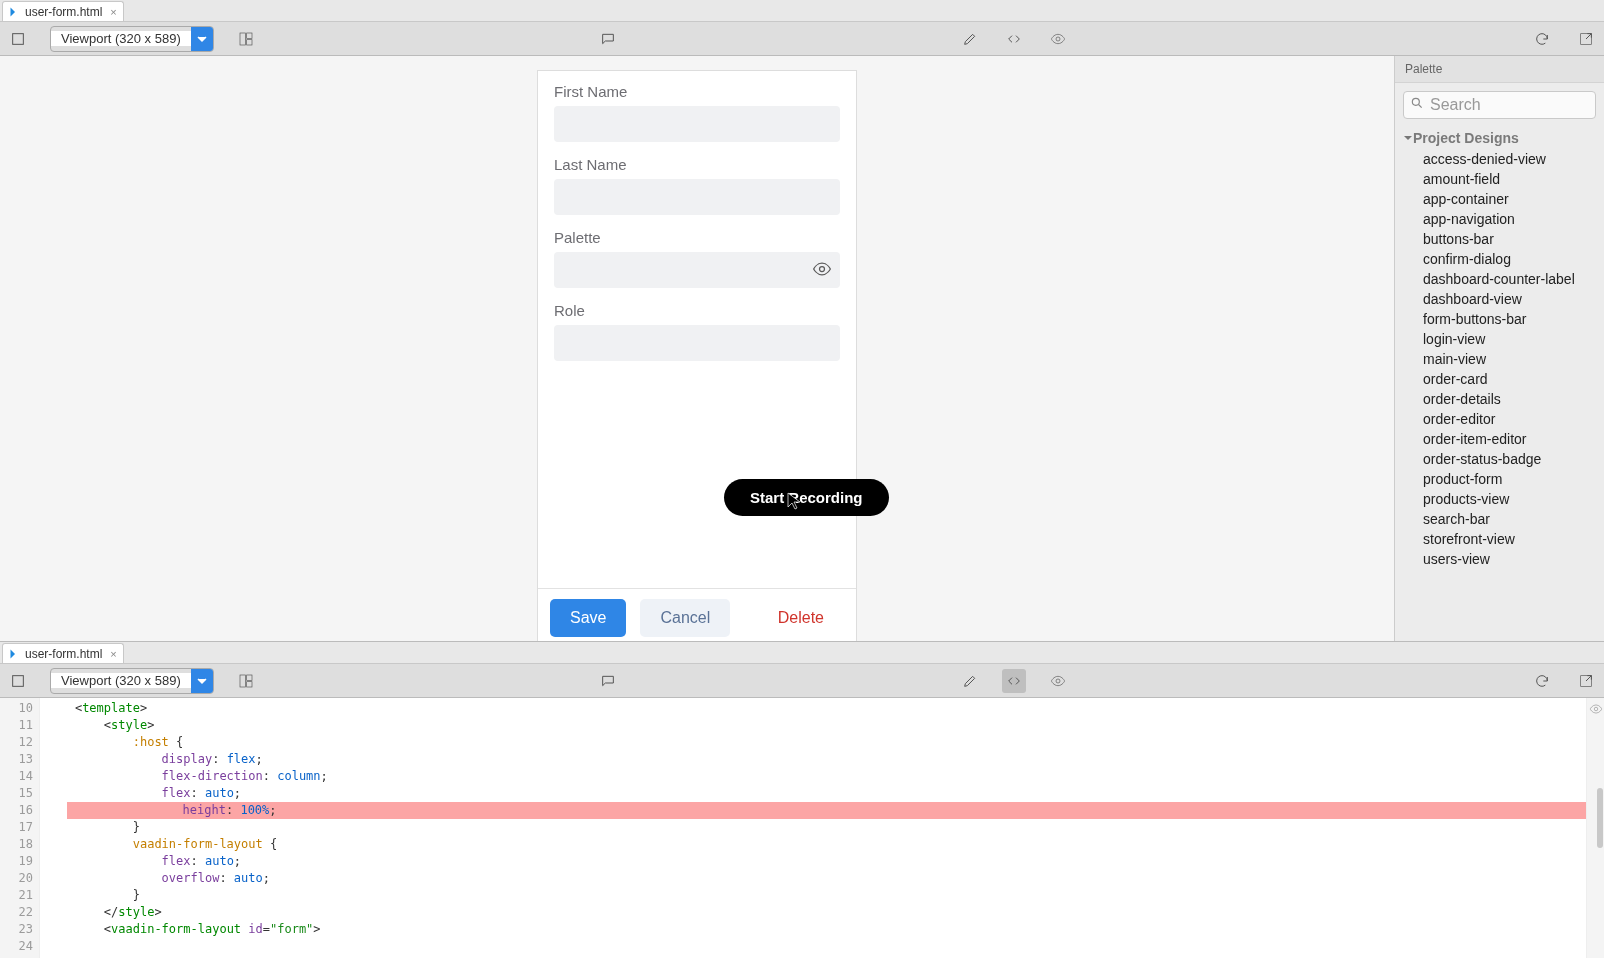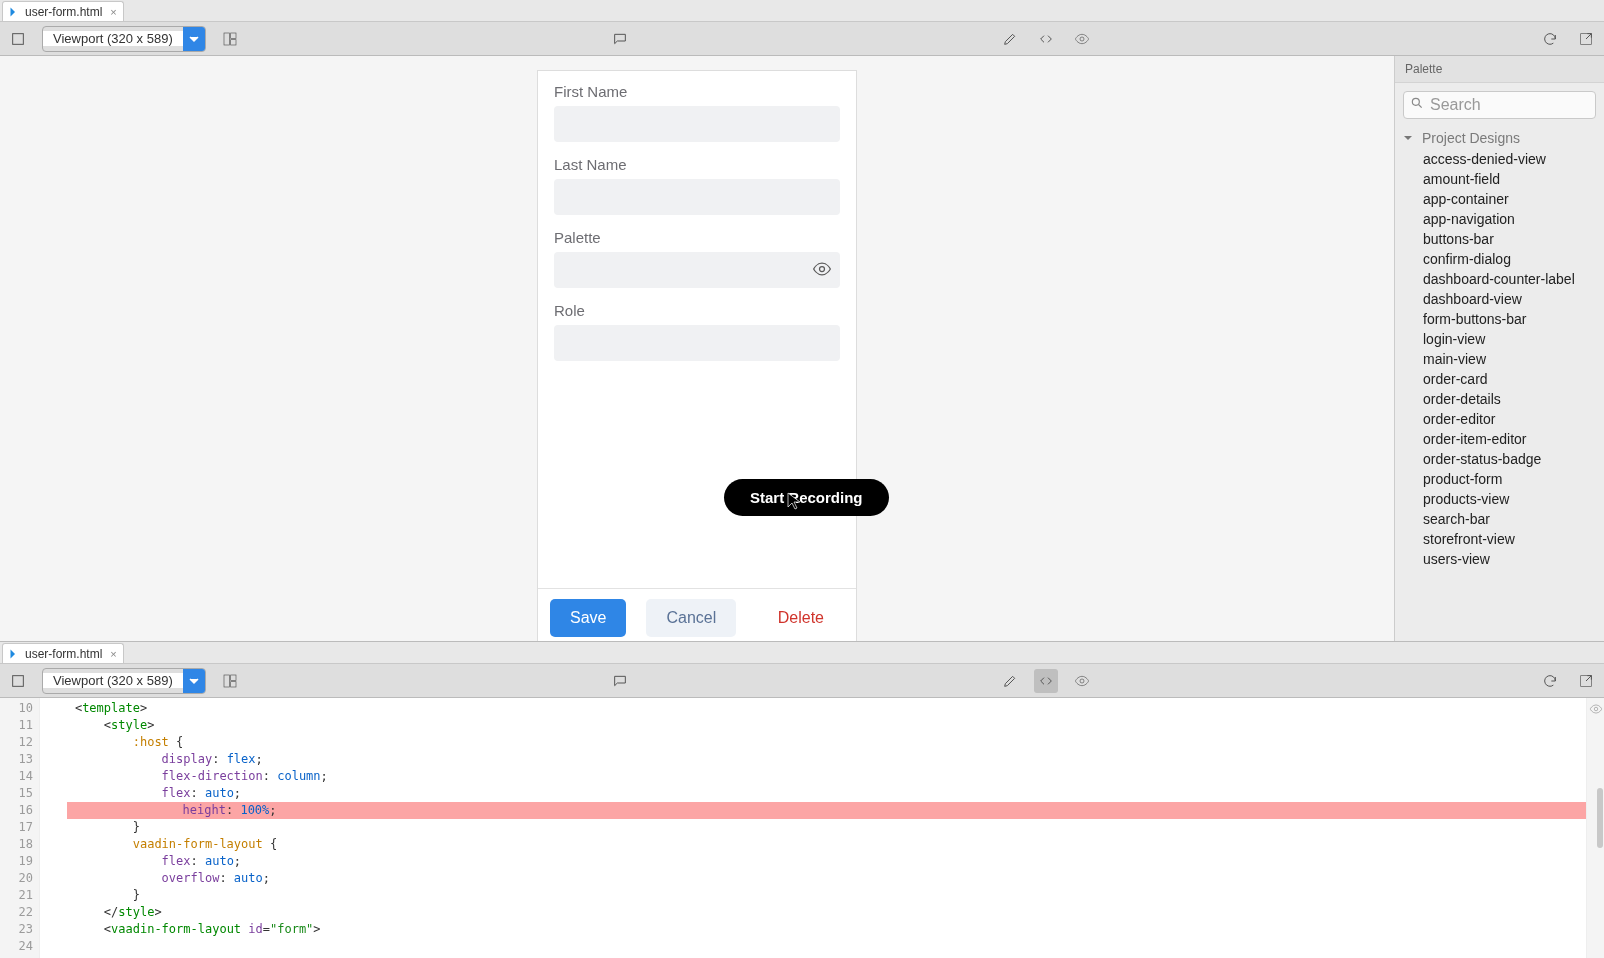--- a/index.html
+++ b/index.html
@@ -40,21 +40,21 @@
 .tab-close { color: #888; font-size: 11px; padding-left: 4px; }
 
 
 .toolbar {
   height: 34px;
   background: #dedede;
   border-bottom: 1px solid #bbb;
   display: flex;
   align-items: center;
   padding: 0 6px;
-  gap: 12px;
+  gap: 20px;
 }
 .toolbar .spacer { flex: 1; }
 .tool-btn {
   width: 24px;
   height: 24px;
   display: flex;
   align-items: center;
   justify-content: center;
   border-radius: 3px;
   color: #555;
@@ -126,21 +126,21 @@
   align-items: center;
   padding: 0 8px;
   justify-content: flex-end;
 }
 .field-input svg { width: 20px; height: 20px; stroke:#5b5b5b; fill:none; }
 
 .button-bar {
   border-top: 1px solid #e2e2e2;
   padding: 10px 12px;
   display: flex;
-  gap: 20px;
+  gap: 14px;
   align-items: center;
 }
 .btn {
   height: 38px;
   padding: 0 20px;
   border-radius: 5px;
   font-size: 16px;
   display: flex;
   align-items: center;
   justify-content: center;
@@ -194,24 +194,25 @@
   align-items: center;
   padding: 0 6px;
   gap: 6px;
 }
 .palette-search svg { width: 14px; height:14px; stroke:#888; fill:none; }
 .palette-search span { color:#999; font-size: 16px; }
 .palette-group { padding: 0 8px; }
 .palette-group-header {
   display: flex;
   align-items: center;
-  gap: 9px;
+  gap: 0;
   color: #7a7a7a;
   font-size: 14px;
   padding: 3px 0;
+  font-weight: bold;
 }
 .palette-group-header svg { width: 10px; height:10px; fill:#777; }
 .palette-item {
   font-size: 14px;
   color: #222;
   padding: 2px 0 2px 20px;
 }
 
 
 .splitter { height: 1px; background: #bbb; }

